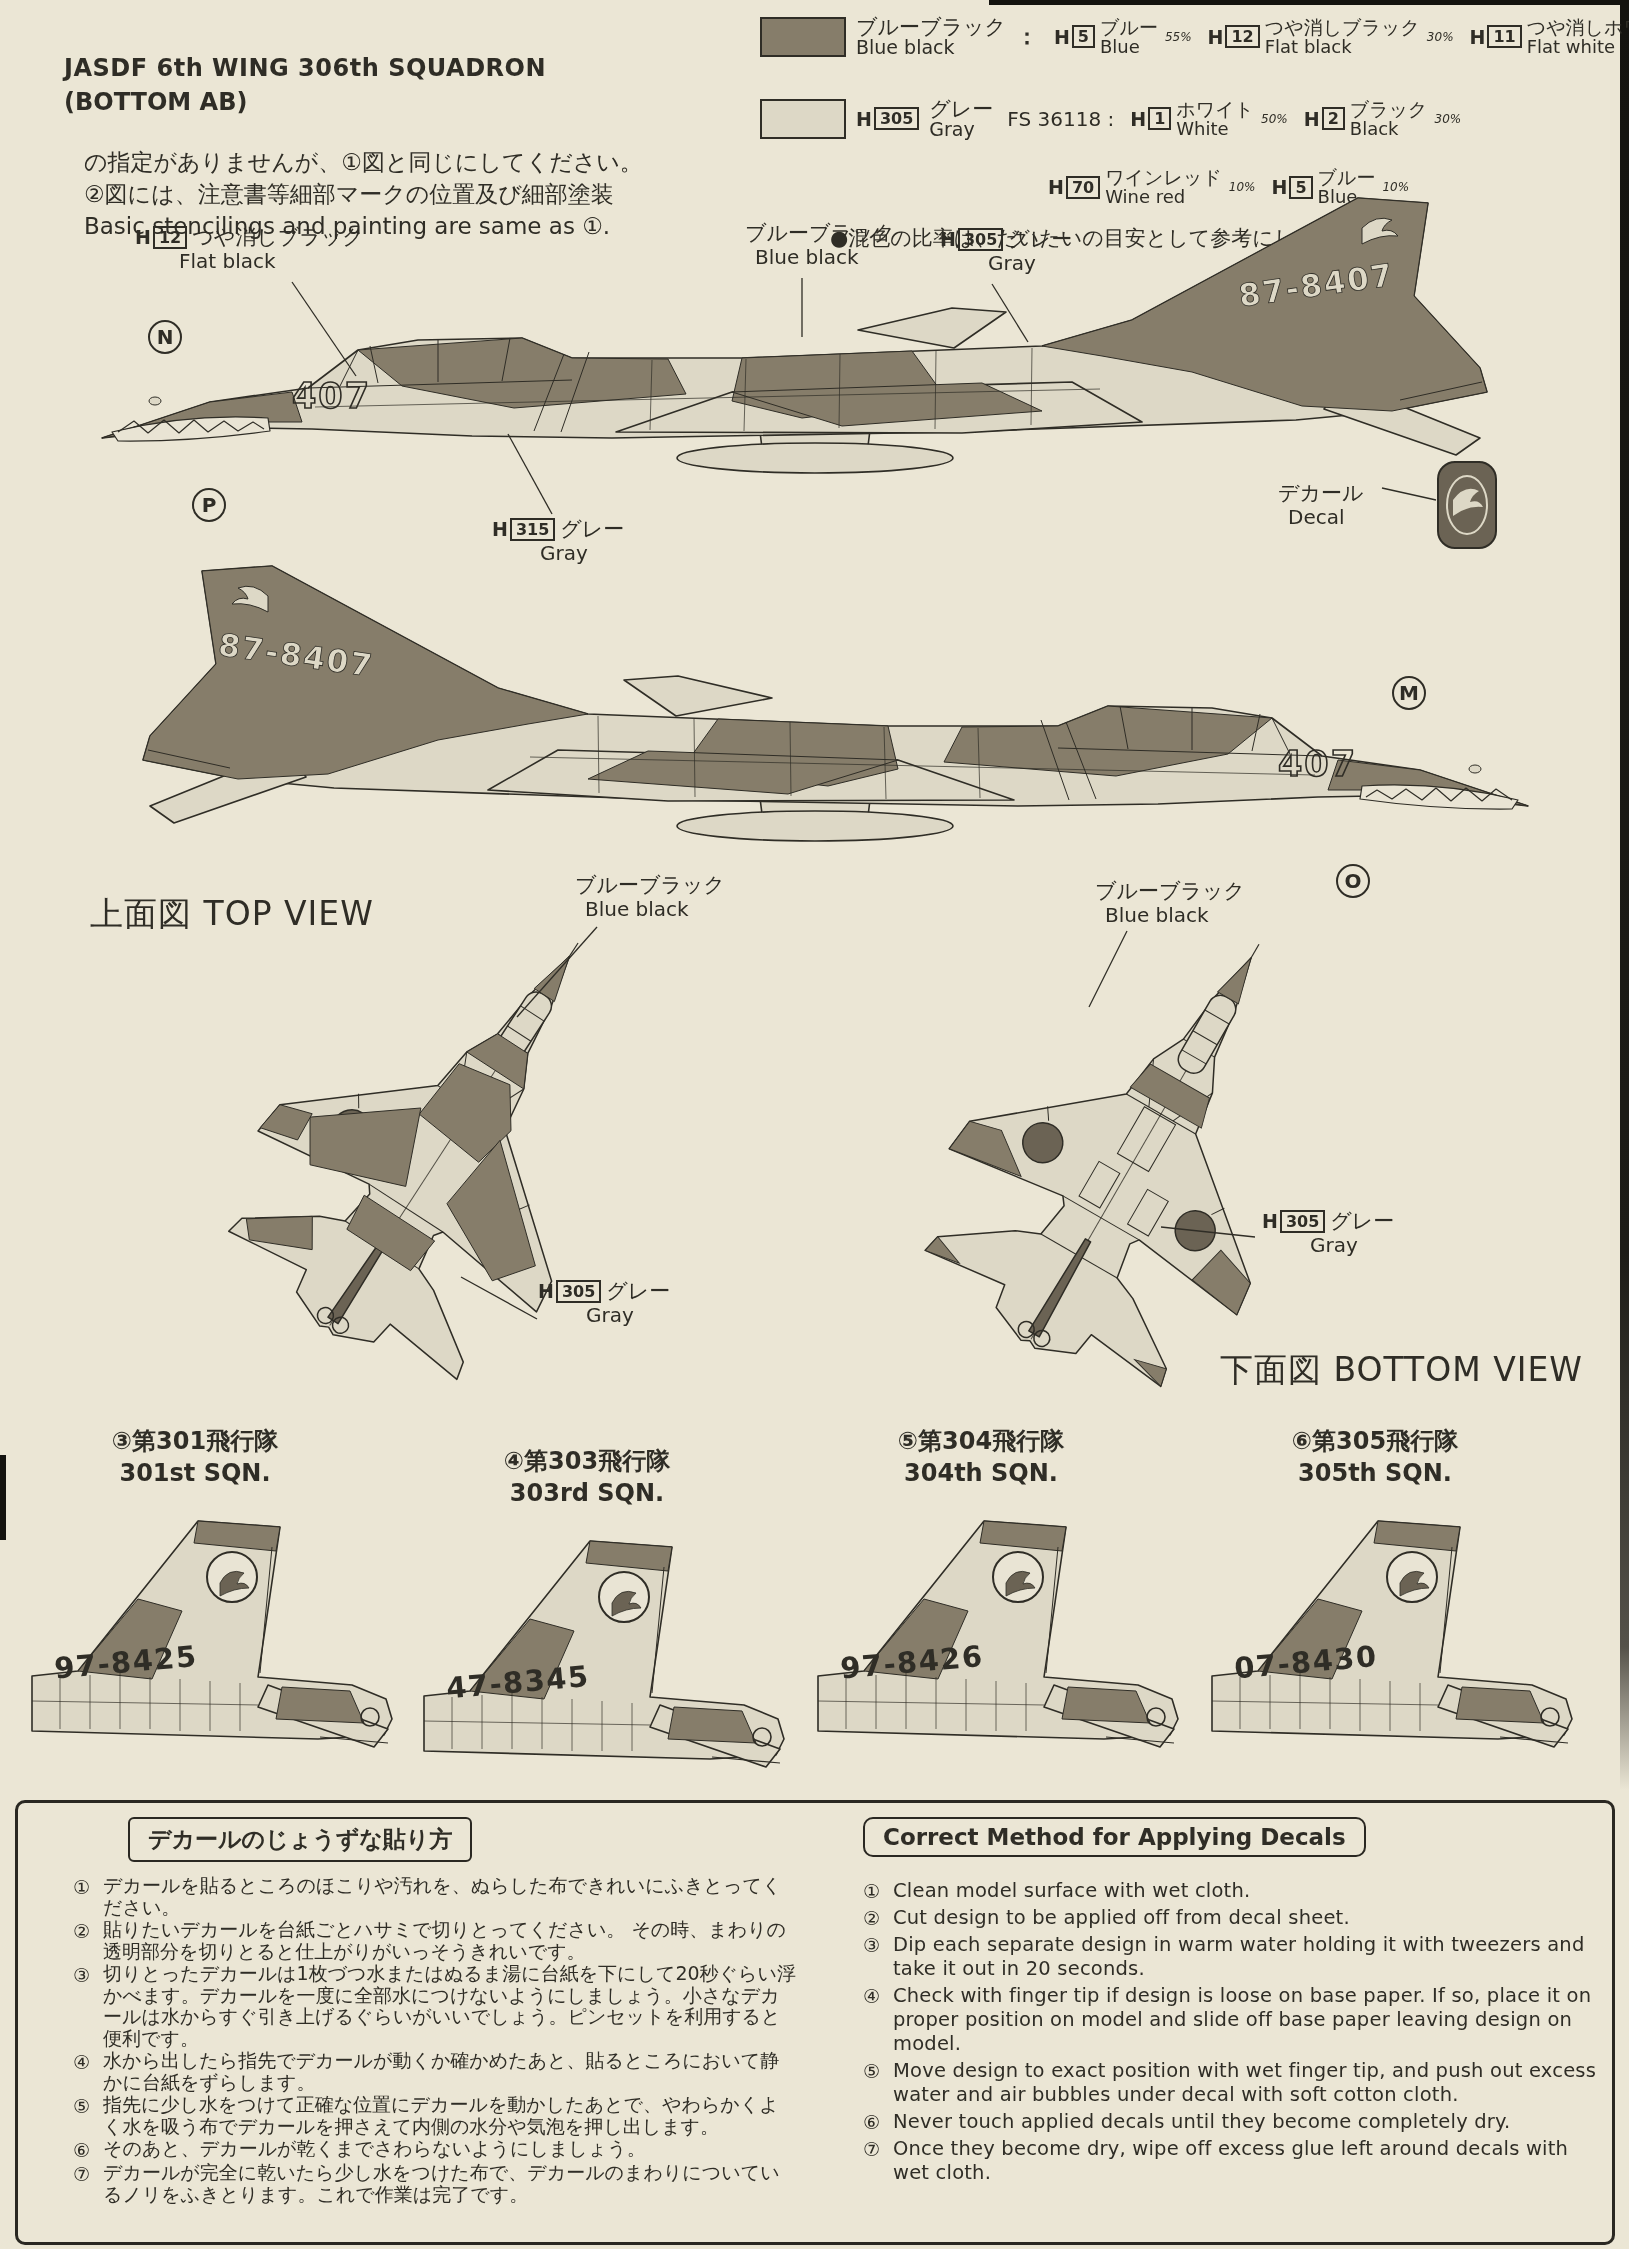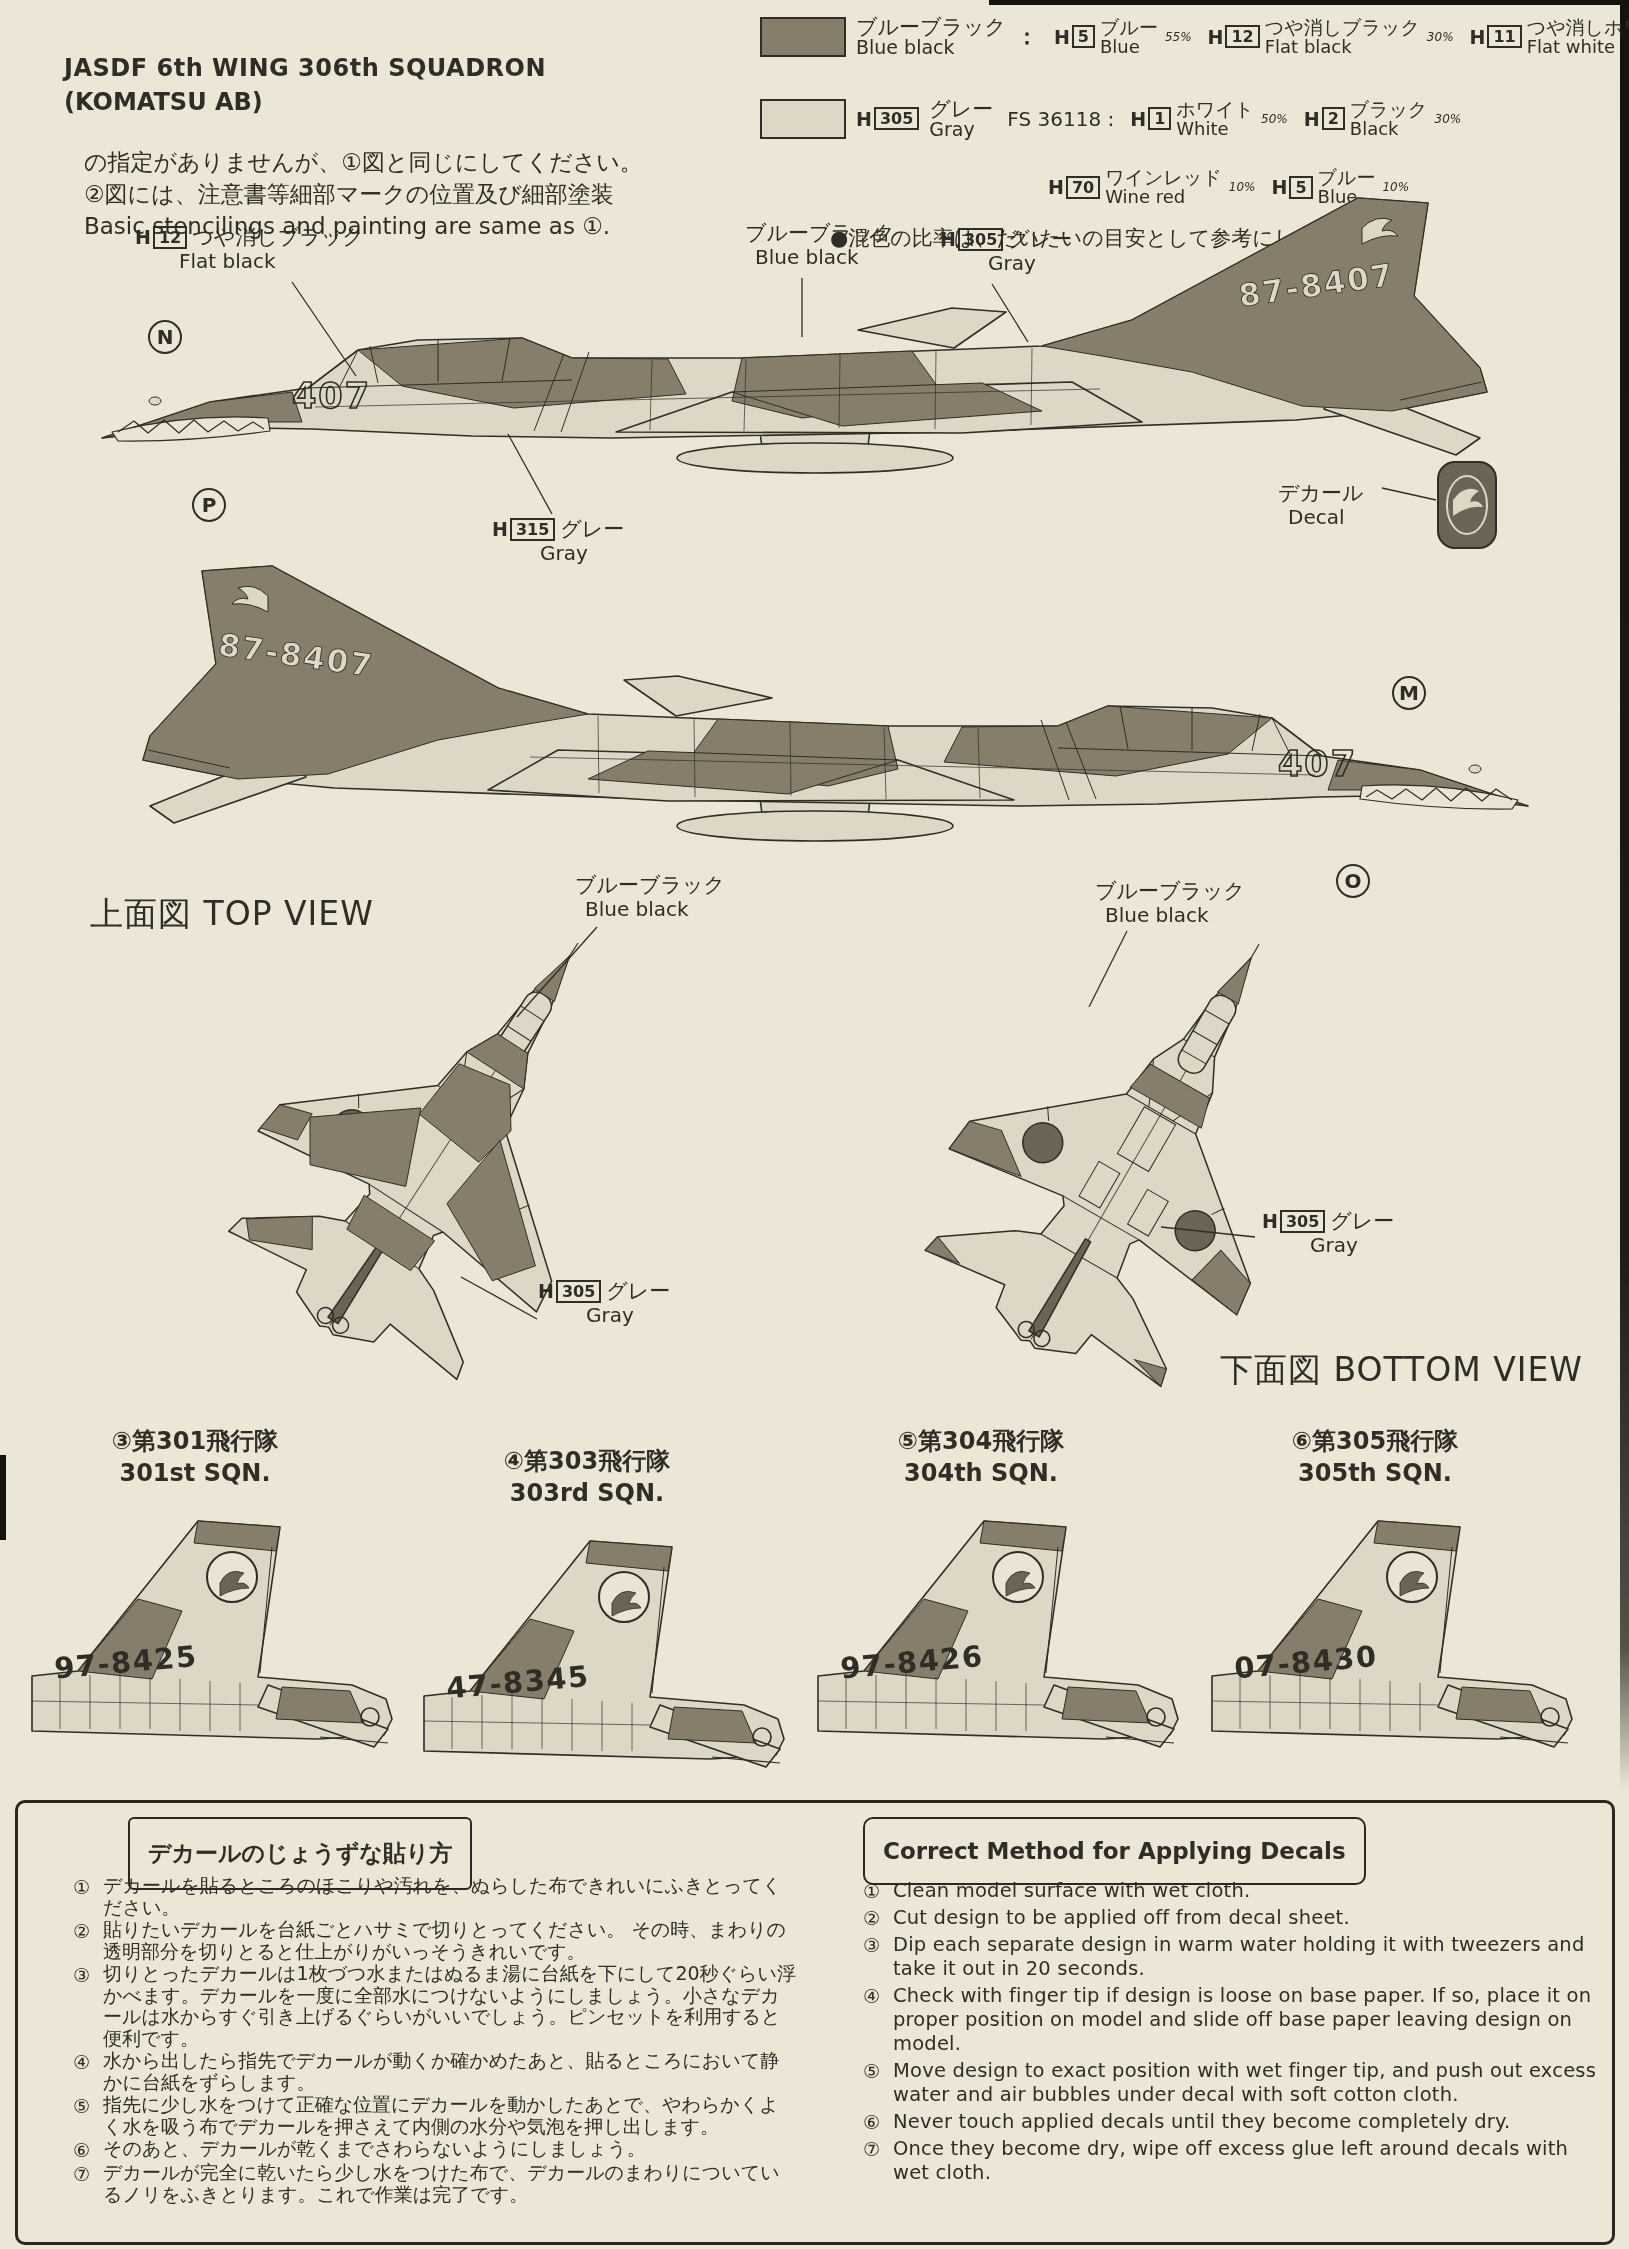--- a/index.html
+++ b/index.html
@@ -51,21 +51,21 @@
 
   
   .tail-block { position:absolute; width:390px; height:330px; top:0; }
   .tail-header { position:absolute; left:20px; top:0; width:320px; text-align:center;
                  font-weight:bold; font-size:24px; line-height:32px; }
   .tail-svg { position:absolute; left:5px; top:66px; }
 
   
   #decal-box { left:15px; top:1800px; width:1600px; height:445px;
                border:3px solid #2a2822; border-radius:10px; }
-  .title-box { position:absolute; border:2px solid #2a2822; padding:19px 18px;
+  .title-box { position:absolute; border:2px solid #2a2822; padding:5px 18px;
                font-weight:bold; white-space:nowrap; background:#ebe6d5; }
   #jp-title-box { left:110px; top:14px; font-size:23px; border-radius:6px; }
   #en-title-box { left:845px; top:14px; font-size:23px; border-radius:10px; }
   .steps { position:absolute; }
   #jp-steps { left:55px; top:72px; width:725px; }
   #en-steps { left:845px; top:76px; width:740px; }
   .step { display:flex; align-items:flex-start; }
   #jp-steps .step { margin-bottom:1px; }
   #en-steps .step { margin-bottom:3px; }
   .step .num { flex:none; width:30px; font-size:19px; padding-top:1px; }
@@ -175,21 +175,21 @@
         <path d="M300,246 L368,252" fill="none" stroke-width="1.2"></path>
       </g>
     </defs>
   </svg>
 
   <div class="abs" id="scan-right"></div>
   <div class="abs" id="scan-top"></div>
   <div class="abs" id="scan-left"></div>
 
   <div class="abs" id="hdr-en1">JASDF 6th WING 306th SQUADRON</div>
-  <div class="abs" id="hdr-en2">(KOMATSU AB)</div>
+  <div class="abs" id="hdr-en2">(BOTTOM AB)</div>
   <div class="abs" id="hdr-note">
     <div>の指定がありませんが、①図と同じにしてください。</div>
     <div>②図には、注意書等細部マークの位置及び細部塗装</div>
     <div>Basic stencilings and painting are same as ①.</div>
   </div>
 
   <div class="abs paint-row" style="left:760px; top:16px;">
     <div class="swatch dark"></div>
     <div class="pname">
       <div class="pjp">ブルーブラック</div>

